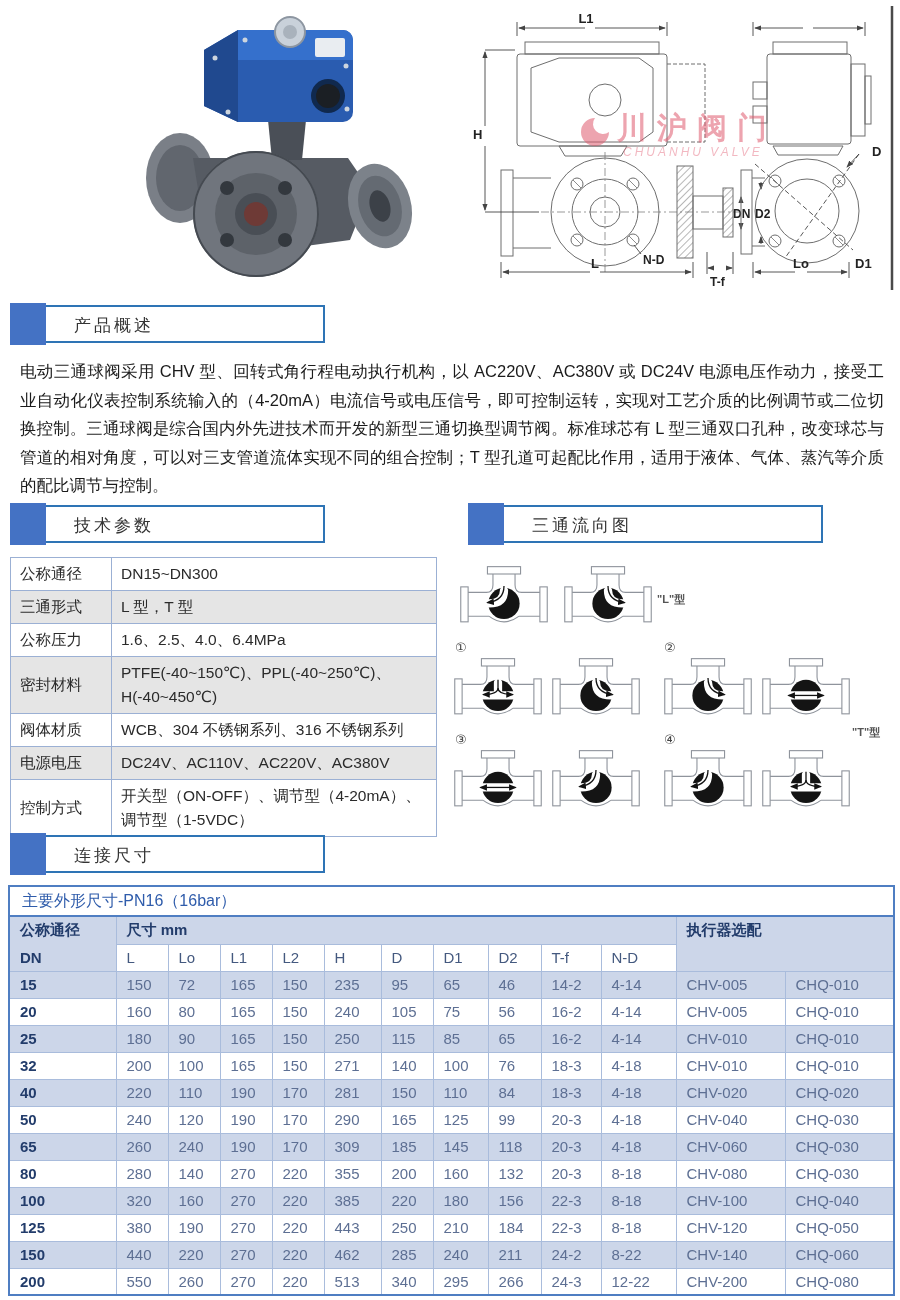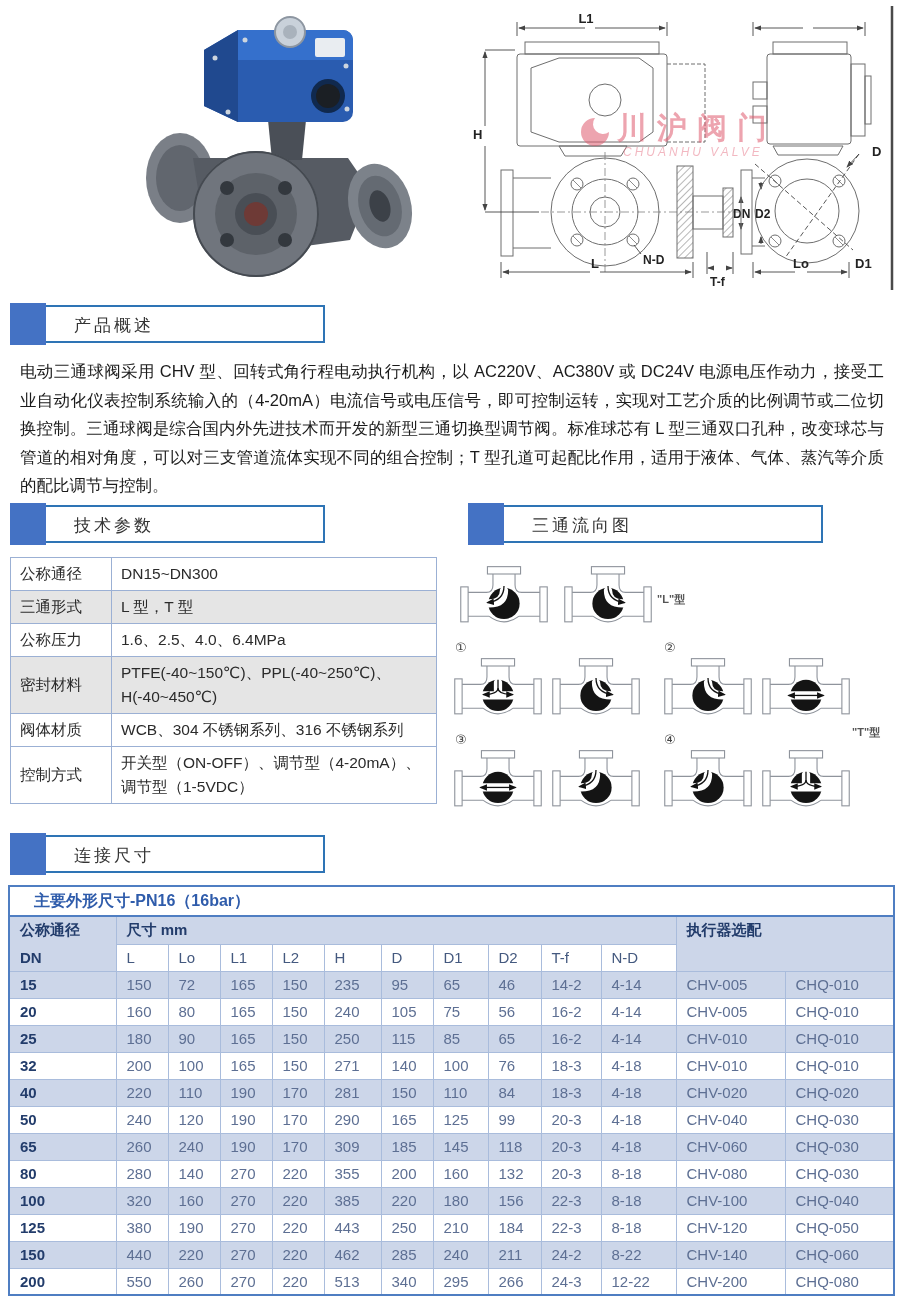--- a/index.html
+++ b/index.html
@@ -53,22 +53,22 @@
     position:absolute; left:8px; top:885px; width:885px;
     border-collapse:collapse; table-layout:fixed;
     border:2px solid #4f7ec2;
   }
   .dims-table td, .dims-table th {
     border:1px solid #a9bcdc; font-size:15px; text-align:left;
     padding:0 0 0 10px; font-weight:normal; overflow:hidden; white-space:nowrap;
   }
   .dims-table tr.title-row { height:30px; }
   .dims-table tr.title-row td {
-    background:#fff; color:#2f5cab; font-weight:bold; font-size:16px;
-    border-bottom:2px solid #4f7ec2; padding-left:24px;
+    background:#fff; color:#2f5cab; font-weight:normal; font-size:16px;
+    border-bottom:2px solid #4f7ec2; padding-left:12px;
   }
   .dims-table tr.h1 { height:28px; }
   .dims-table tr.h2 { height:27px; }
   .dims-table tr.h1 th, .dims-table th.span2 { background:#ccd6e9; color:#223c6b; }
   .dims-table th.col1 { vertical-align:top; padding-top:4px; }
   .dims-table th.col1 .l1 { margin-bottom:9px; font-weight:bold; }
   .dims-table th.col1 .l2 { font-weight:bold; }
   .dims-table th.grp { font-weight:bold; }
   .dims-table tr.h2 th { background:#fff; color:#44597f; font-weight:normal; }
   .dims-table tbody tr { height:27px; }
@@ -252,20 +252,24 @@
         <td class="pl">公称压力</td>
         <td>1.6、2.5、4.0、6.4MPa</td>
       </tr>
       <tr class="alt">
         <td class="pl">密封材料</td>
         <td>PTFE(-40~150℃)、PPL(-40~250℃)、H(-40~450℃)</td>
       </tr>
       <tr>
         <td class="pl">阀体材质</td>
         <td>WCB、304 不锈钢系列、316 不锈钢系列</td>
+      </tr>
+      <tr class="alt">
+        <td class="pl">电源电压</td>
+        <td>DC24V、AC110V、AC220V、AC380V</td>
       </tr>
       <tr>
         <td class="pl">控制方式</td>
         <td>开关型（ON-OFF）、调节型（4-20mA）、调节型（1-5VDC）</td>
       </tr>
     </tbody>
 </table>
 
 <div class="flow-area">
   <div class="section-header" style="left:16px; top:3px; width:355px;">

